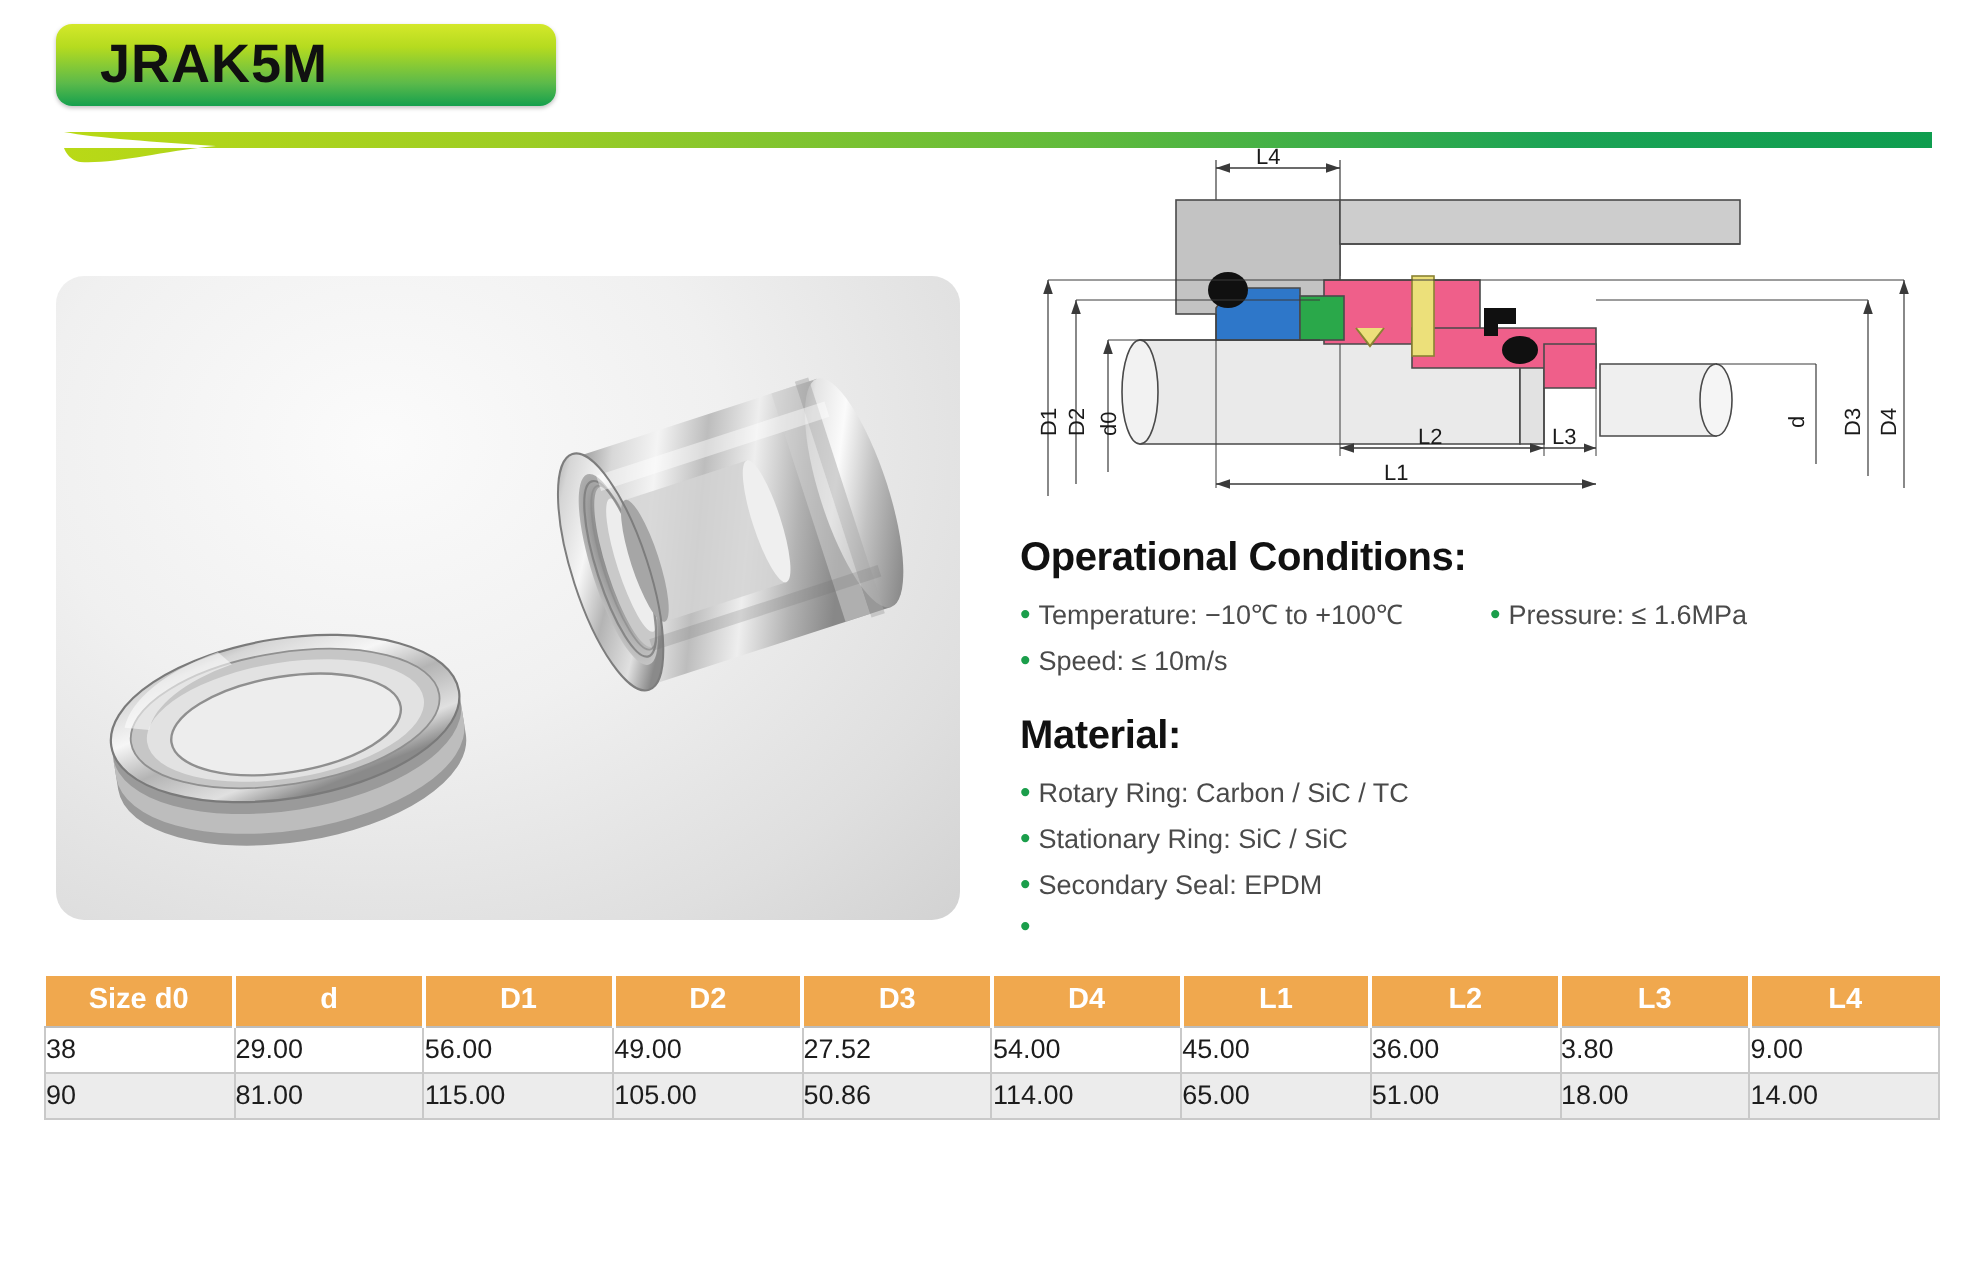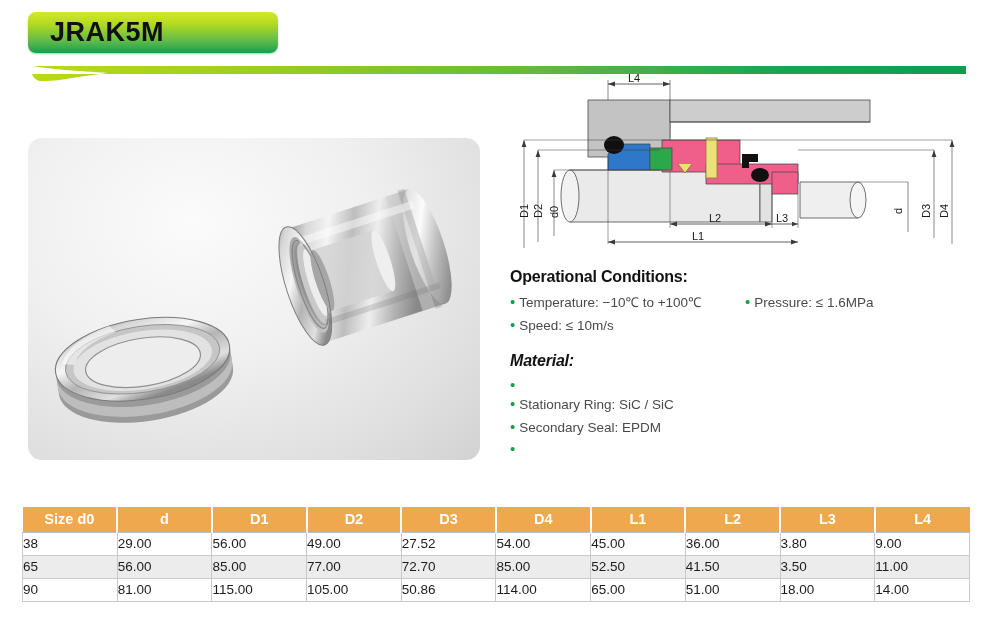--- a/index.html
+++ b/index.html
@@ -41,38 +41,38 @@
 
   
   .drawing {
     position: absolute; left: 510px; top: 72px;
     width: 470px; height: 185px;
   }
 
   
   .specs { position: absolute; left: 510px; top: 268px; width: 470px; }
   .spec-h {
-    font-size: 16px; font-weight: bold; color: #111;
+    font-size: 20px; font-weight: bold; color: #111;
     margin-bottom: 7px; letter-spacing: -0.2px;
   }
-  .spec-h.second { margin-top: 13px; font-style: italic; }
+  .spec-h.second { margin-top: 13px; }
   .spec-row { display: flex; }
   .bullet-li {
     display: flex; align-items: baseline;
     font-size: 13.5px; color: #4a4a4a;
     line-height: 20px; margin-bottom: 3px;
   }
   .bullet-li .dot {
     color: #1b9e4b; font-size: 15px; line-height: 1;
     margin-right: 4px; flex: none;
   }
   .col-a { width: 235px; }
 
   
-  .tbl-wrap { position: absolute; left: 22px; top: 507px; width: 792px; }
+  .tbl-wrap { position: absolute; left: 22px; top: 488px; width: 792px; }
   table { border-collapse: collapse; width: 948px; table-layout: fixed; }
   thead th {
     background: #f0a84e;
     color: #ffffff;
     font-size: 14.5px; font-weight: bold;
     height: 25px; text-align: center;
     border-right: 2px solid #ffffff;
     border-bottom: 1px solid #bdbdbd;
   }
   thead th:last-child { border-right: none; }
@@ -298,20 +298,21 @@
       <div class="bullet-li col-a">
         <span class="dot">•</span>
         <span>Speed: ≤ 10m/s</span>
       </div>
     </div>
 
     <div class="spec-h second">Material:</div>
 
     <div class="bullet-li">
       <span class="dot">•</span>
+      <span>Rotary Ring: Carbon / SiC / TC</span>
     </div>
     <div class="bullet-li">
       <span class="dot">•</span>
       <span>Stationary Ring: SiC / SiC</span>
     </div>
     <div class="bullet-li">
       <span class="dot">•</span>
       <span>Secondary Seal: EPDM</span>
     </div>
     <div class="bullet-li">
@@ -342,32 +343,20 @@
             <td>56.00</td>
             <td>49.00</td>
             <td>27.52</td>
             <td>54.00</td>
             <td>45.00</td>
             <td>36.00</td>
             <td>3.80</td>
             <td>9.00</td>
           </tr>
           <tr>
-            <td>65</td>
-            <td>56.00</td>
-            <td>85.00</td>
-            <td>77.00</td>
-            <td>72.70</td>
-            <td>85.00</td>
-            <td>52.50</td>
-            <td>41.50</td>
-            <td>3.50</td>
-            <td>11.00</td>
-          </tr>
-          <tr>
             <td>90</td>
             <td>81.00</td>
             <td>115.00</td>
             <td>105.00</td>
             <td>50.86</td>
             <td>114.00</td>
             <td>65.00</td>
             <td>51.00</td>
             <td>18.00</td>
             <td>14.00</td>

